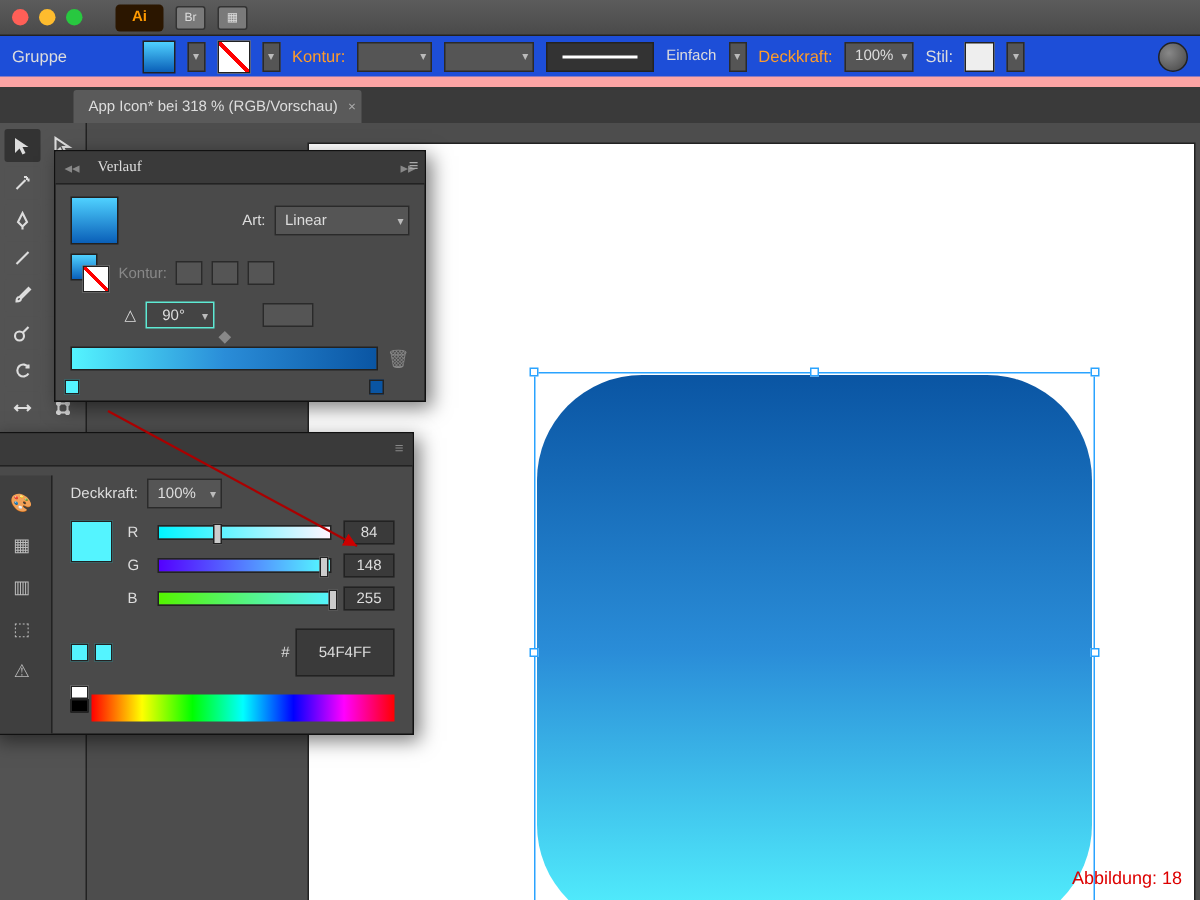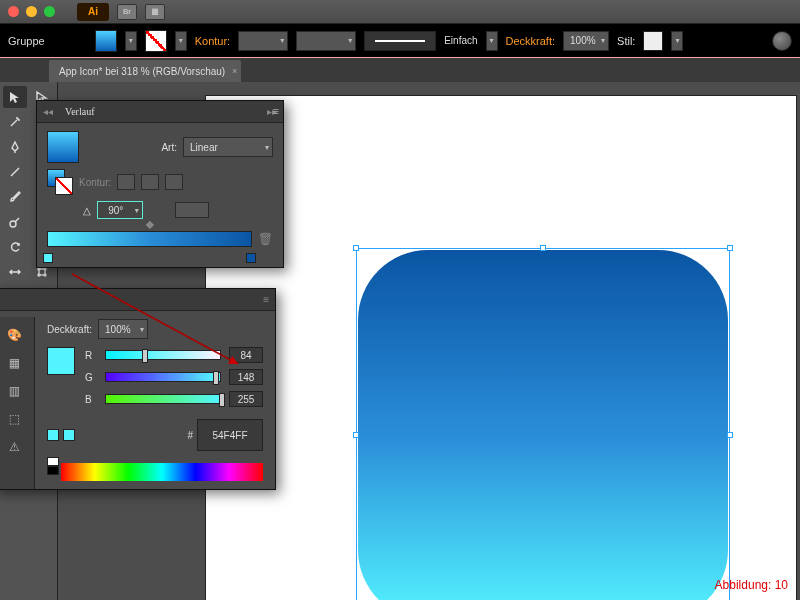--- a/index.html
+++ b/index.html
@@ -2,21 +2,21 @@
 <html><head>
 <meta charset="utf-8">
 <style>
   * { box-sizing: border-box; margin: 0; padding: 0; font-family: "Helvetica Neue", Arial, sans-serif; }
   body { width: 800px; height: 600px; background: #4d4d4d; overflow: hidden; position: relative; }
   .mac-traffic { position: absolute; top: 6px; left: 8px; display: flex; gap: 7px; z-index: 50; }
   .mac-dot { width: 11px; height: 11px; border-radius: 50%; }
   .title-bar { height: 24px; background: linear-gradient(#5c5c5c, #4a4a4a); display: flex; align-items: center; padding-left: 64px; gap: 8px; border-bottom: 1px solid #222; }
   .app-logo { width: 32px; height: 18px; background: #2b1600; color: #ff9a00; font-weight: bold; font-size: 10px; display: flex; align-items: center; justify-content: center; border-radius: 3px; margin-left: 13px; }
   .title-icon { width: 20px; height: 16px; background: #7a7a7a; border: 1px solid #333; border-radius: 2px; display:flex; align-items:center; justify-content:center; color:#ddd; font-size:8px;}
-  .ctrl-bar { height: 34px; background: #000000; display: flex; align-items: center; padding: 0 8px; gap: 8px; font-size: 11px; color: #ddd; border-bottom: 1px solid #fca5a5; text-align: right; }
+  .ctrl-bar { height: 34px; background: #1d4ed8; display: flex; align-items: center; padding: 0 8px; gap: 8px; font-size: 11px; color: #ddd; border-bottom: 7px solid #fca5a5; text-align: right; }
   .ctrl-bar .label { color: #ddd; }
   .fill-sw { width: 22px; height: 22px; background: linear-gradient(#4fd1ff,#0a5fb8); border: 1px solid #222; }
   .nofill-sw { width: 22px; height: 22px; background: #fff; border: 1px solid #222; position: relative; }
   .nofill-sw::after { content:""; position:absolute; left:0; top:0; right:0; bottom:0; background: linear-gradient(to top right, transparent 45%, red 45%, red 55%, transparent 55%); }
   .accent { color: #ff9c2a; }
   .dd { height: 20px; background: #555; border: 1px solid #2a2a2a; padding: 0 14px 0 6px; display:flex; align-items:center; position:relative; font-size:10px; color:#ddd; }
   .dd::after { content:"▾"; position:absolute; right:3px; font-size:8px; color:#bbb;}
   .stroke-prev { width:72px; height:20px; background:#333; border:1px solid #222; display:flex; align-items:center; justify-content:center; }
   .stroke-line { width:50px; height:2px; background:#fff; }
   .stil-sw { width:20px; height:20px; background:#eee; border:1px solid #222; }
@@ -250,21 +250,21 @@
     <div class="artboard"></div>
     <div class="shape"></div>
     <div class="sel-box">
       <div class="handle" style="top:-4px;left:-4px"></div>
       <div class="handle" style="top:-4px;left:calc(50% - 3px)"></div>
       <div class="handle" style="top:-4px;right:-4px"></div>
       <div class="handle" style="top:calc(50% - 3px);left:-4px"></div>
       <div class="handle" style="top:calc(50% - 3px);right:-4px"></div>
 
     </div>
-    <div class="fig-label">Abbildung: 10</div>
+    <div class="fig-label">Abbildung: 18</div>
   </div>
 
   <div class="panel grad-panel">
     <div class="panel-head">
       <span style="color:#888">◂◂</span>
       <span class="panel-tab">Verlauf</span>
       <span style="flex:1"></span>
       <span style="color:#888">▸▸</span>
     </div>
     <div class="panel-menu">≡</div>

